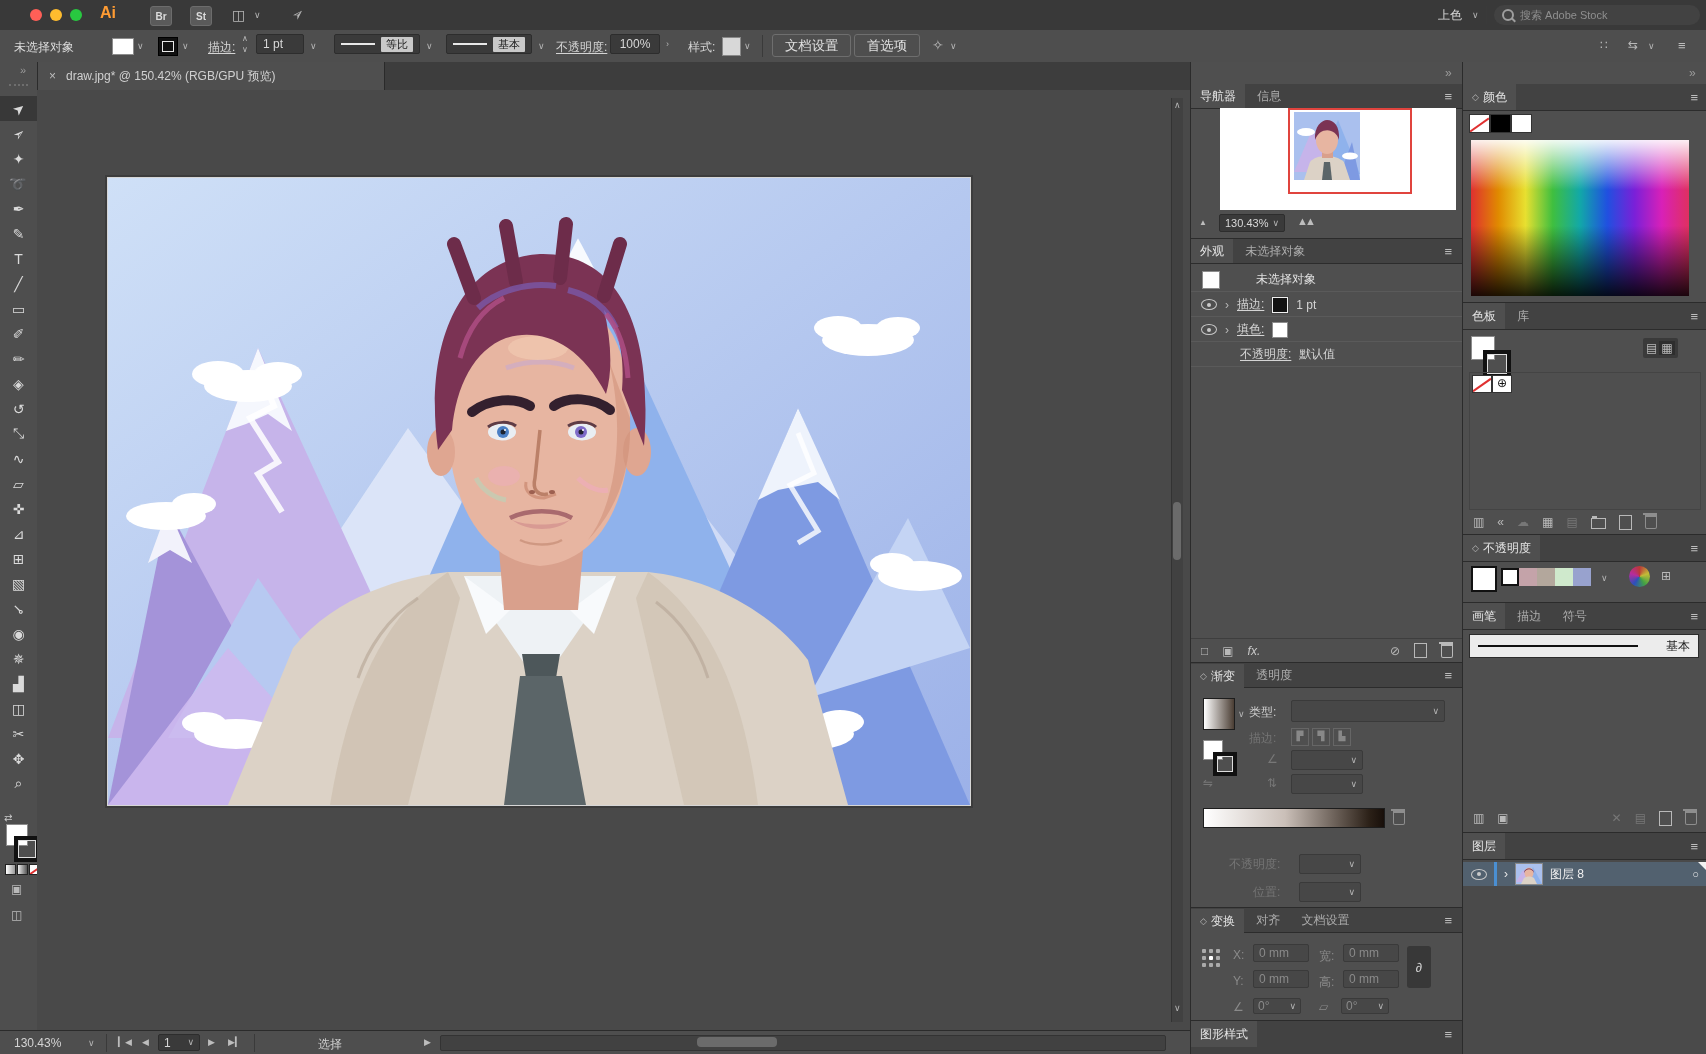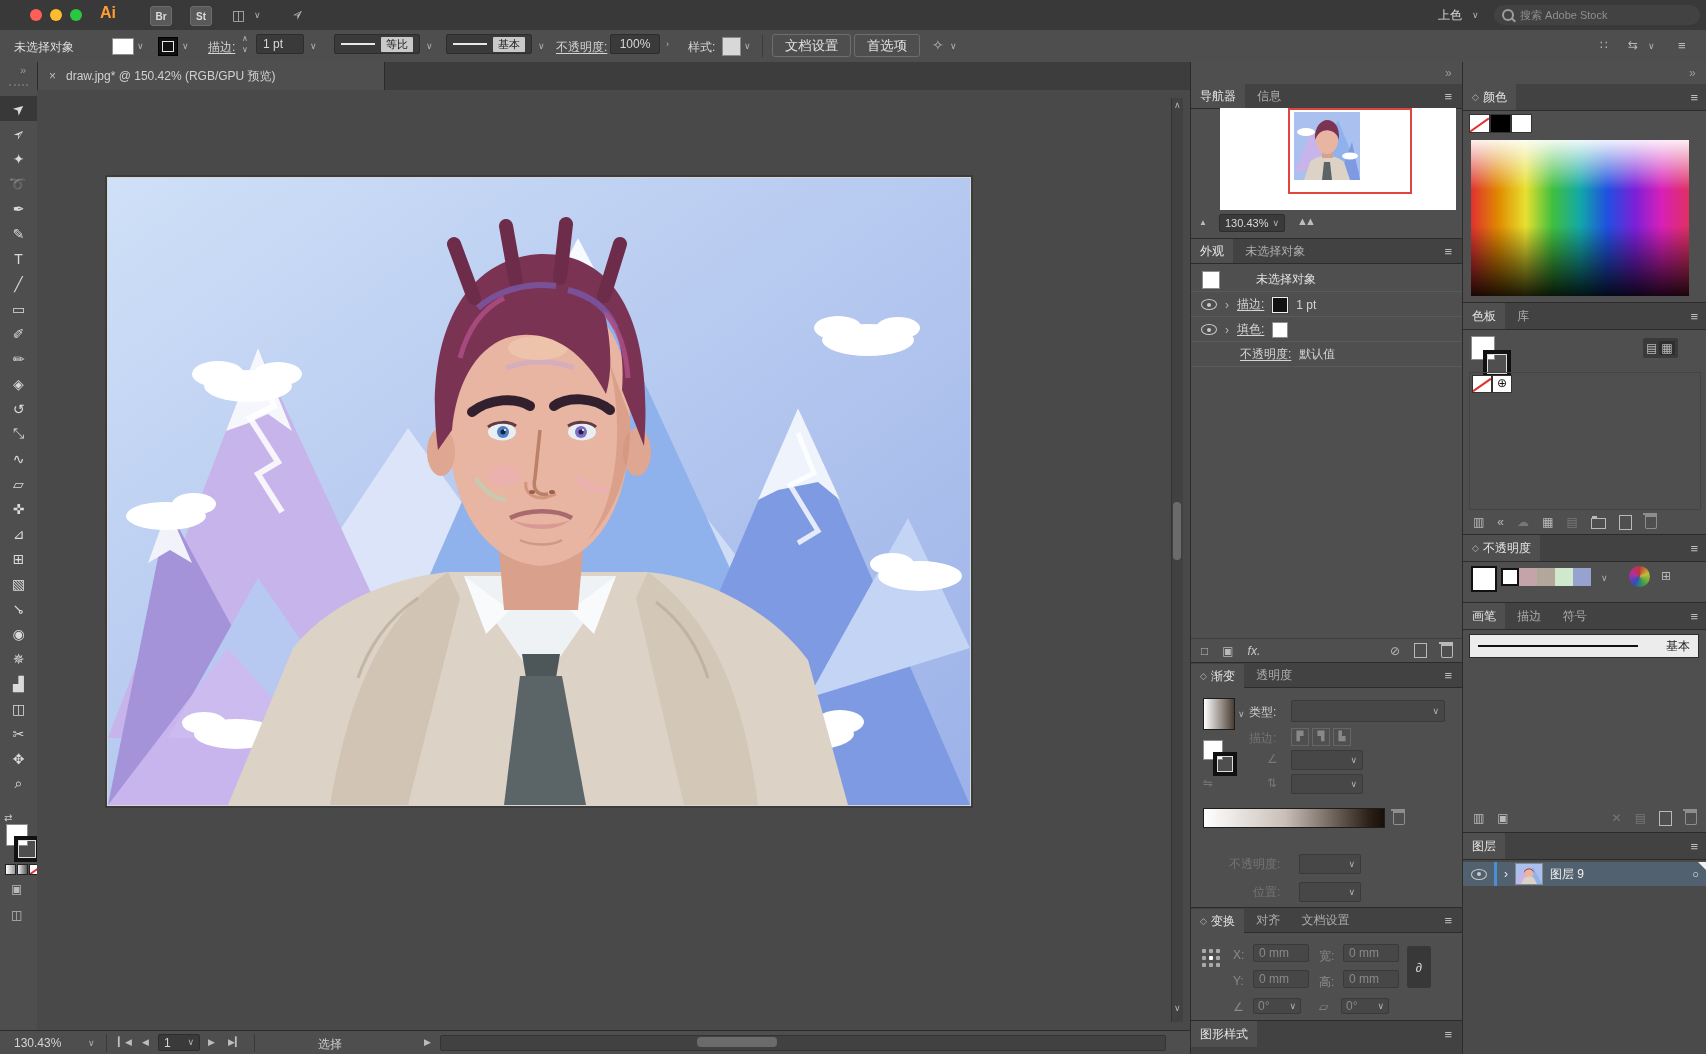--- a/index.html
+++ b/index.html
@@ -611,21 +611,21 @@
         <span class="i-eye" data-name="layer-visibility-eye-icon"></span>
         <span data-name="layer-accent-bar" style="width:3px;height:24px;background:#4a8fd2;"></span>
         <span class="chev" data-name="layer-expand-chevron" style="font-size:12px;color:#e8e8e8;">›</span>
         <svg data-name="layer-thumbnail" width="26" height="20" viewBox="0 0 26 20" style="border:1px solid #8a8a8a;background:#aac0ee;">
           <polygon points="0,18 7,6 15,18" fill="#c6b4ea"></polygon>
           <polygon points="9,20 17,3 26,20" fill="#8fb2ec"></polygon>
           <ellipse cx="13" cy="9" rx="4.5" ry="5.5" fill="#e7b5a1"></ellipse>
           <path d="M8,9 C8,3 18,3 18,9 C16,4 10,4 8,9Z" fill="#7b3354"></path>
           <path d="M5,20 L8,14 C11,12 15,12 18,14 L21,20Z" fill="#dcd2c6"></path>
         </svg>
-        <span data-name="layer-name" style="color:#f0f0f0;">图层 9</span>
+        <span data-name="layer-name" style="color:#f0f0f0;">图层 8</span>
         <span style="flex:1;"></span>
         <span data-name="layer-target-icon" style="color:#e8e8e8;font-size:11px;">○</span>
       </div>
     </div>
 
   </div>
 
 </div>
 
 </body></html>

